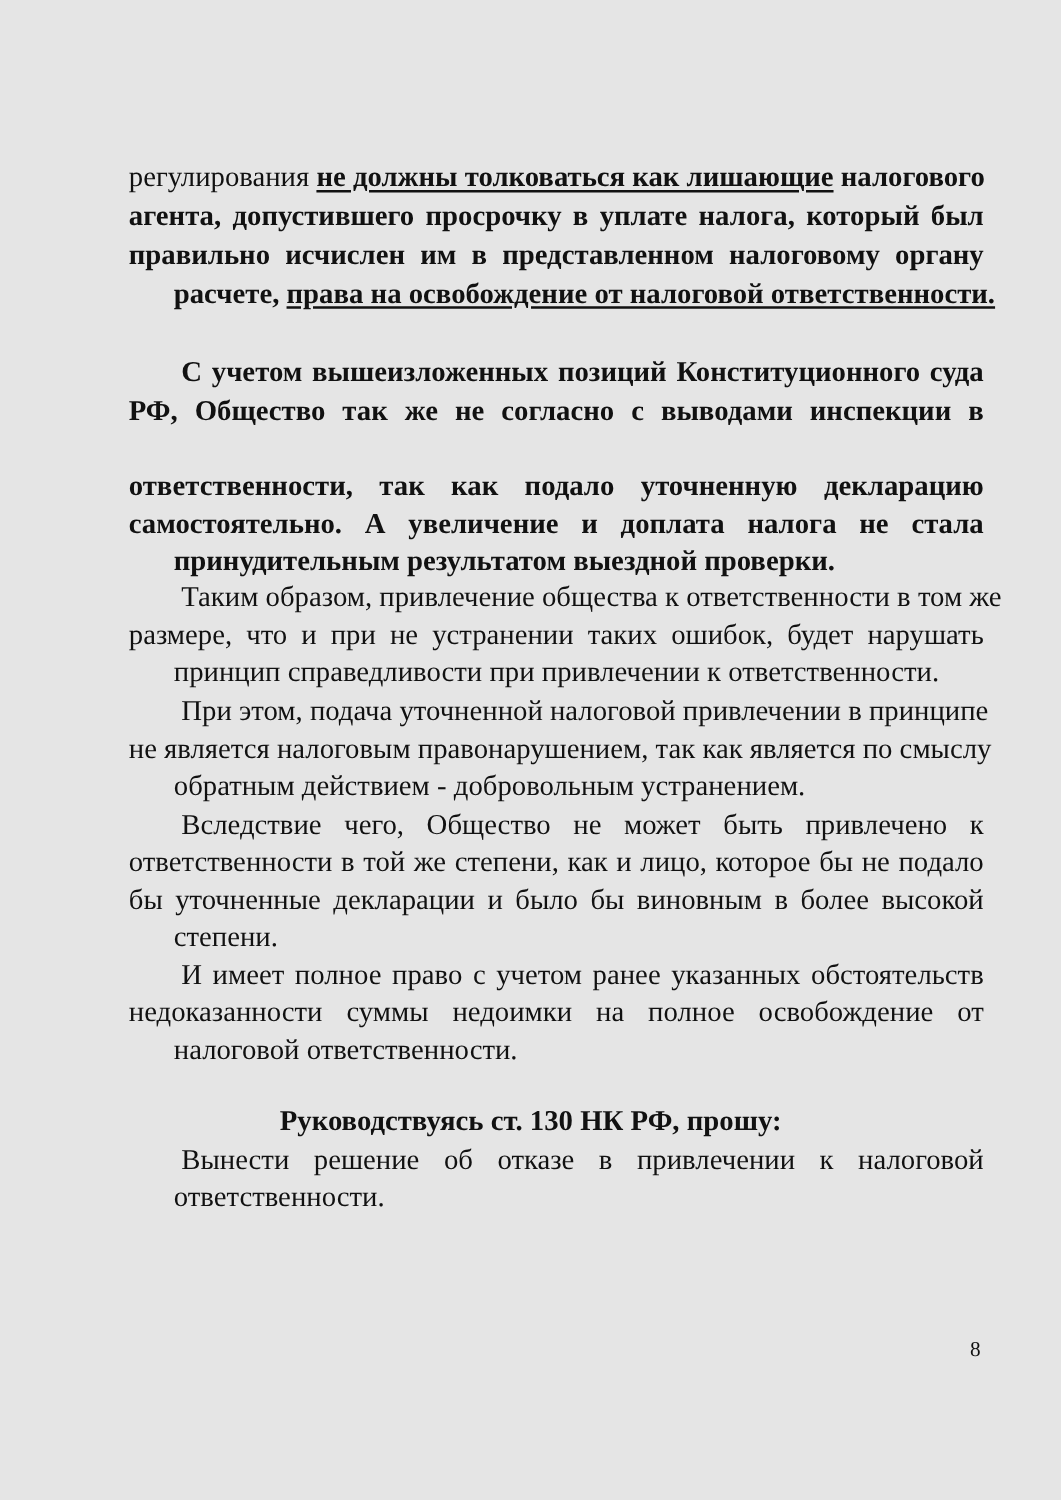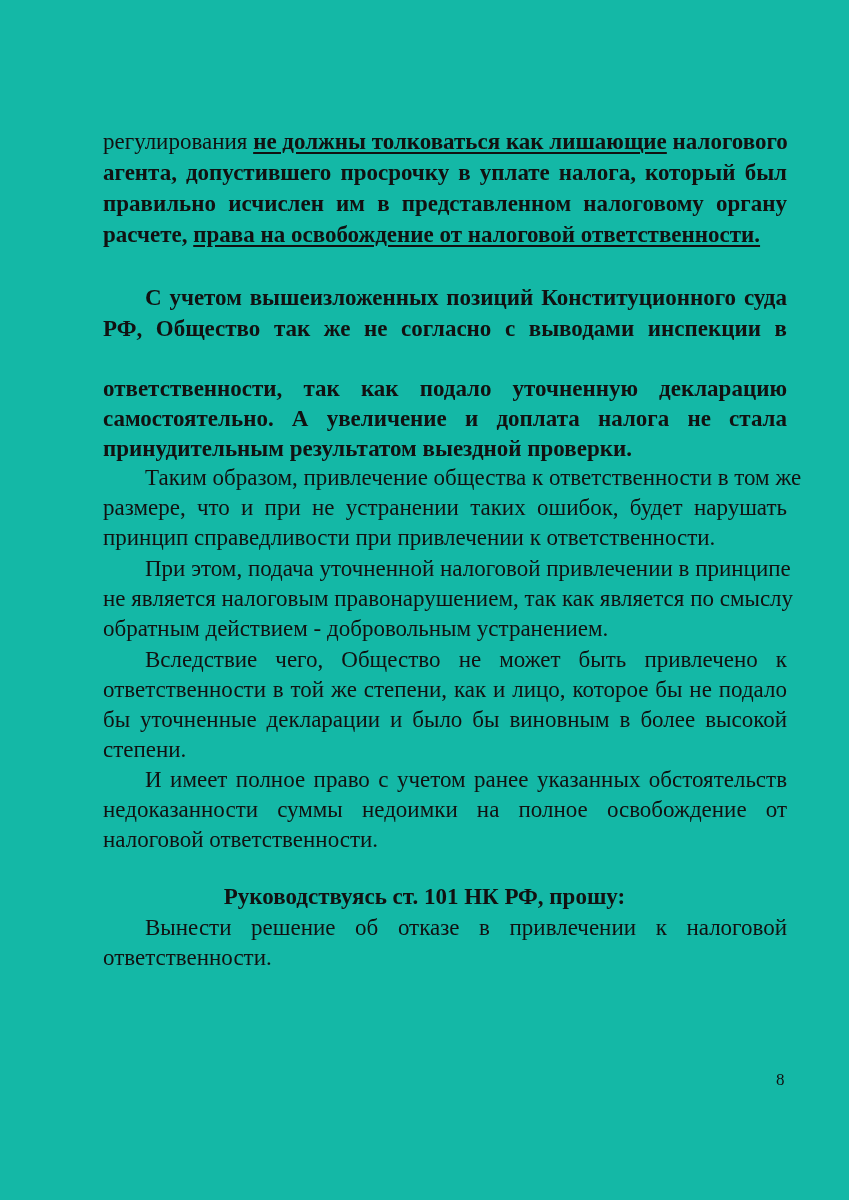--- a/index.html
+++ b/index.html
@@ -1,26 +1,26 @@
 <!DOCTYPE html>
 <html><head>
   <meta charset="utf-8">
   <style>
     html, body { margin: 0; padding: 0; background: #ffffff; }
     body { width: 849px; height: 1200px; position: relative; overflow: hidden; }
     .page {
-      position: absolute; left: 0; top: 0; width: 849px; height: 1200px; background: #14b8a6;
+      position: absolute; left: 0; top: 0; width: 849px; height: 1200px; background: #e5e5e5;
       font-family: "Liberation Serif", serif; color: #111; font-size: 23px;
     }
     .line {
       position: absolute; left: 103px; width: 684px; height: 30px; line-height: 30px;
       white-space: nowrap; text-align: justify; text-align-last: justify;
       font-stretch: condensed;
     }
-    .line.last { text-align-last: left; }
+    .line.last { text-align-last: left; margin-left: 36px; }
     .line.indent { left: 145px; width: 642px; }
     .b { font-weight: bold; }
     .u { text-decoration: underline; text-underline-offset: 3px; text-decoration-thickness: 2px; }
     .heading {
       position: absolute; left: 0; width: 849px; text-align: center; top: 882px;
       height: 30px; line-height: 30px; font-weight: bold; font-size: 23px;
     }
     .pagenum {
       position: absolute; left: 776px; top: 1070px; font-size: 17px; line-height: 20px;
     }
@@ -55,19 +55,19 @@
 
   <div class="line" style="top:675px;">ответственности в той же степени, как и лицо, которое бы не подало</div>
   <div class="line indent" style="top:645px;">Вследствие чего, Общество не может быть привлечено к</div>
   <div class="line" style="top:705px;">бы уточненные декларации и было бы виновным в более высокой</div>
   <div class="line last" style="top:735px;">степени.</div>
 
   <div class="line indent" style="top:765px;">И имеет полное право с учетом ранее указанных обстоятельств</div>
   <div class="line last" style="top:825px;">налоговой ответственности.</div>
   <div class="line" style="top:795px;">недоказанности суммы недоимки на полное освобождение от</div>
 
-  <div class="heading">Руководствуясь ст. 101 НК РФ, прошу:</div>
+  <div class="heading">Руководствуясь ст. 130 НК РФ, прошу:</div>
 
   <div class="line indent" style="top:913px;">Вынести решение об отказе в привлечении к налоговой</div>
   <div class="line last" style="top:943px;">ответственности.</div>
 
   <div class="pagenum">8</div>
 </div>
 
 </body></html>

